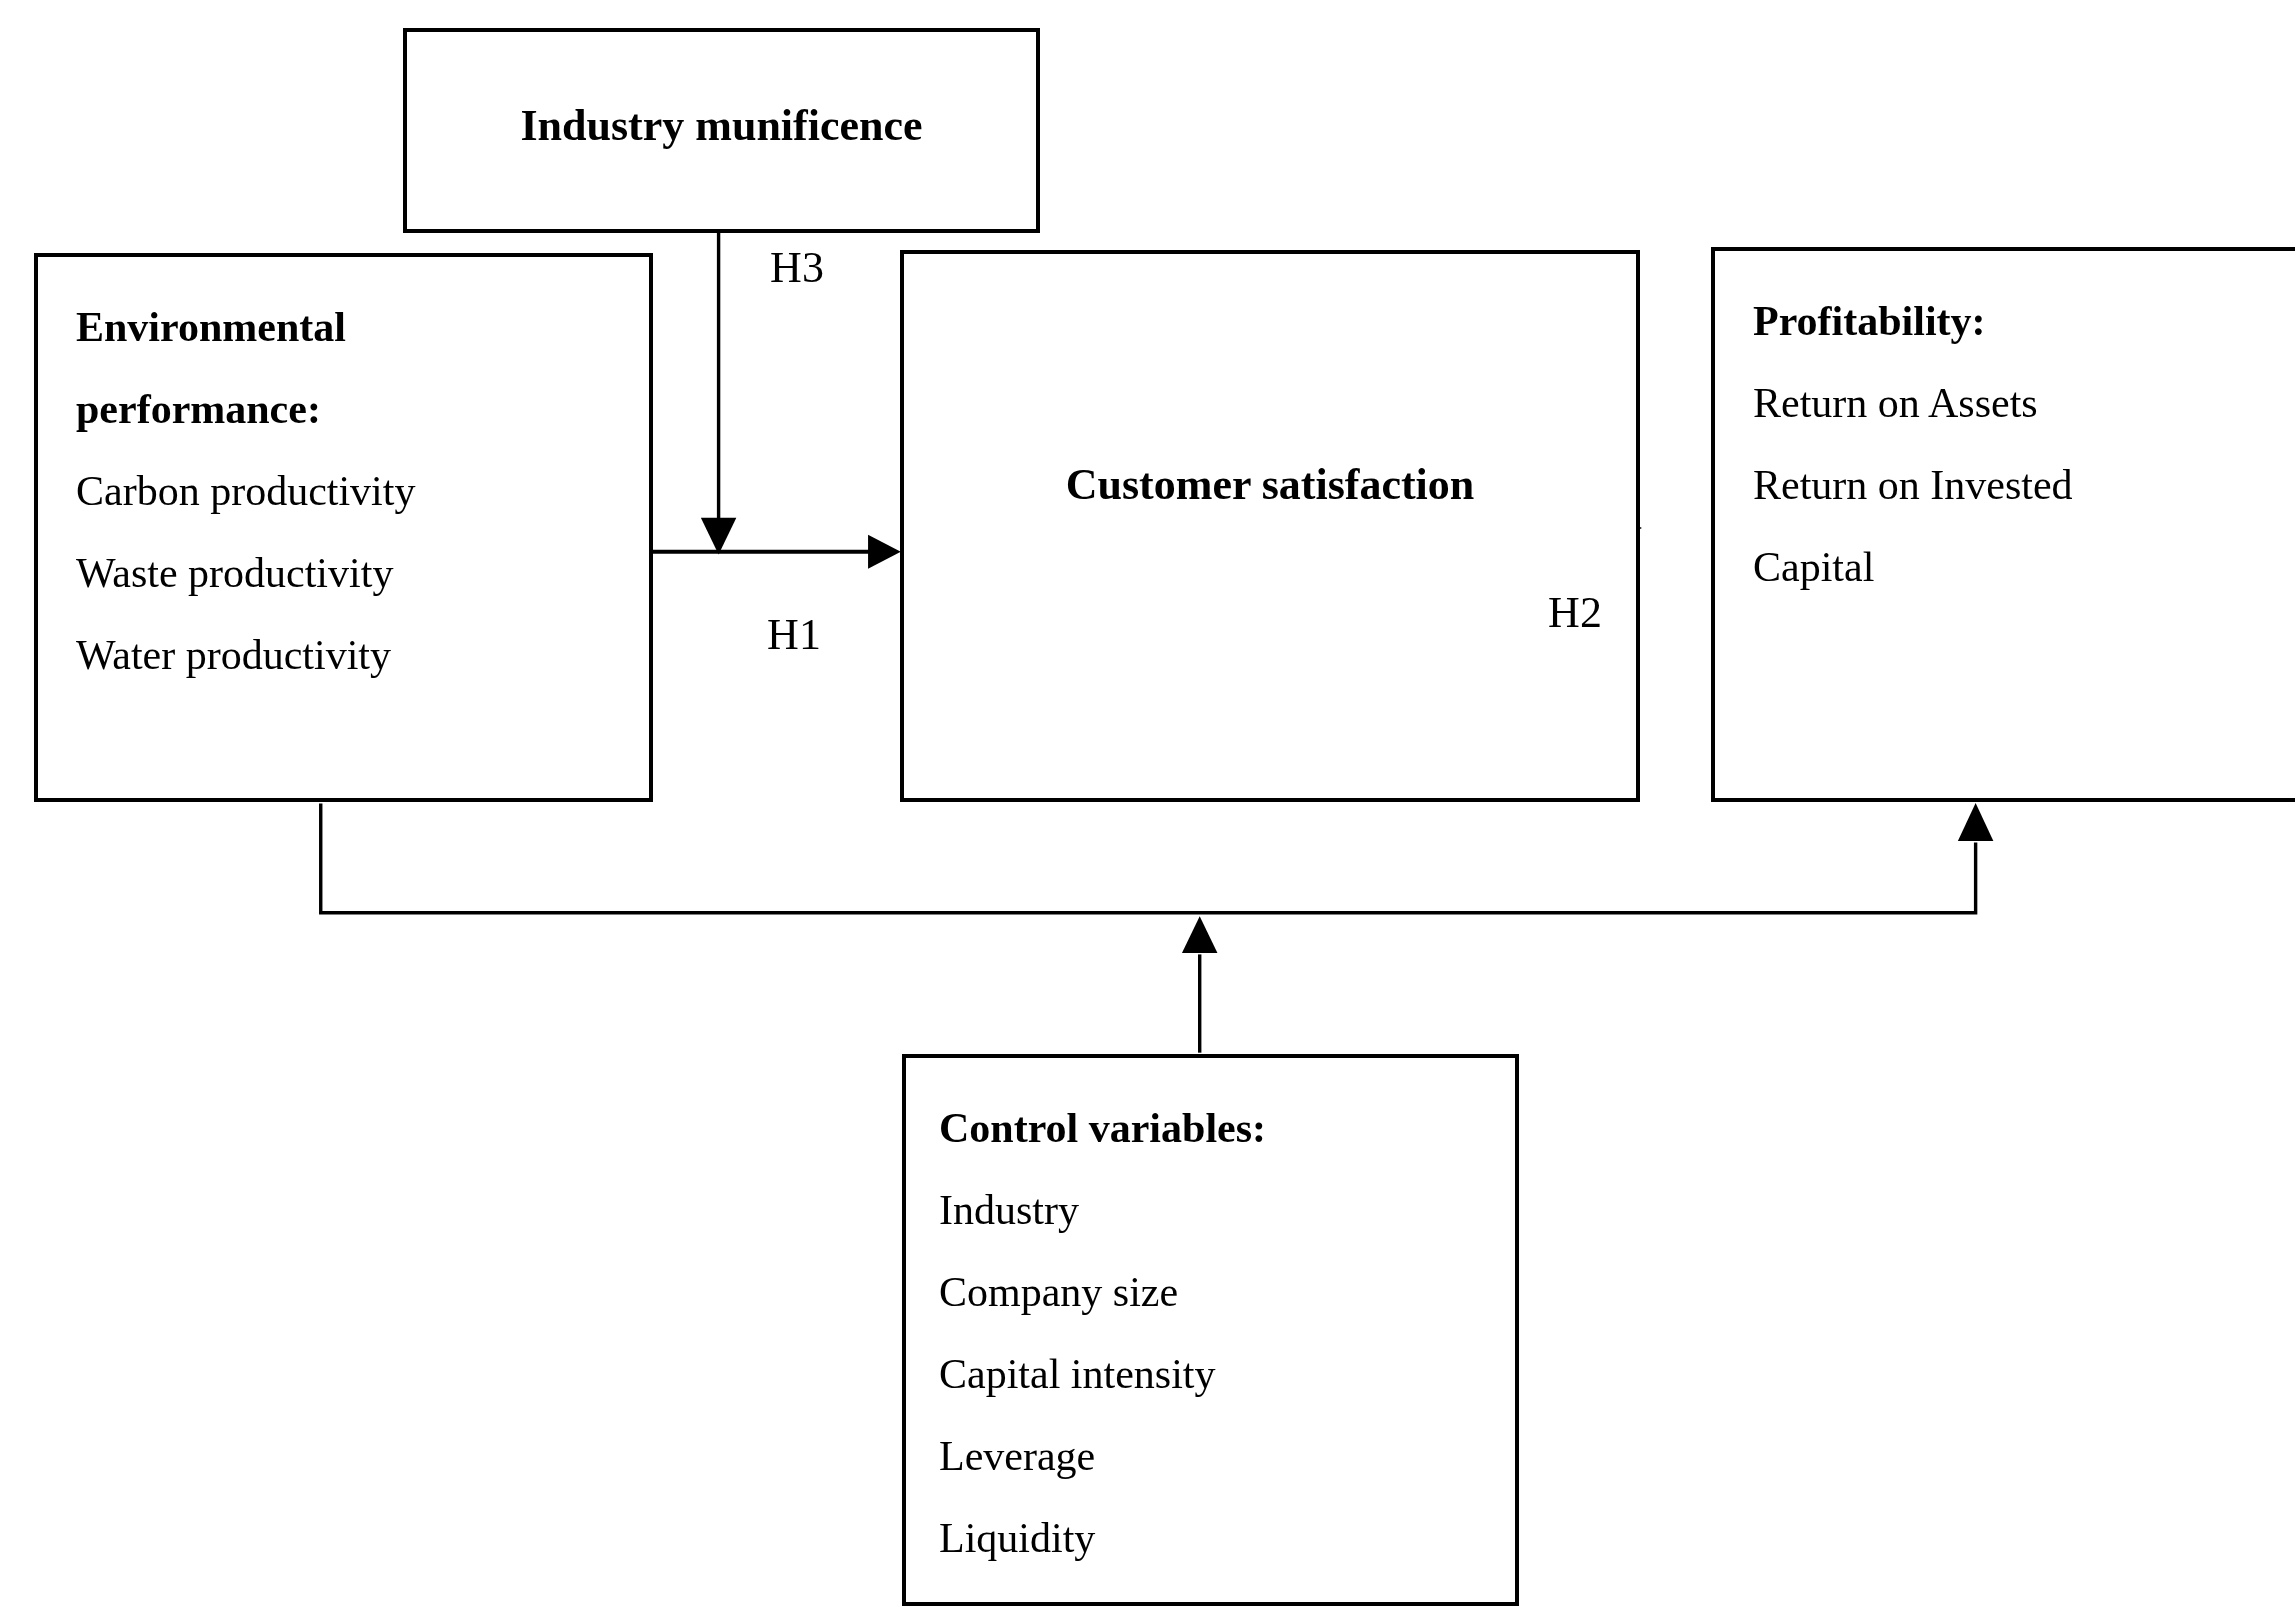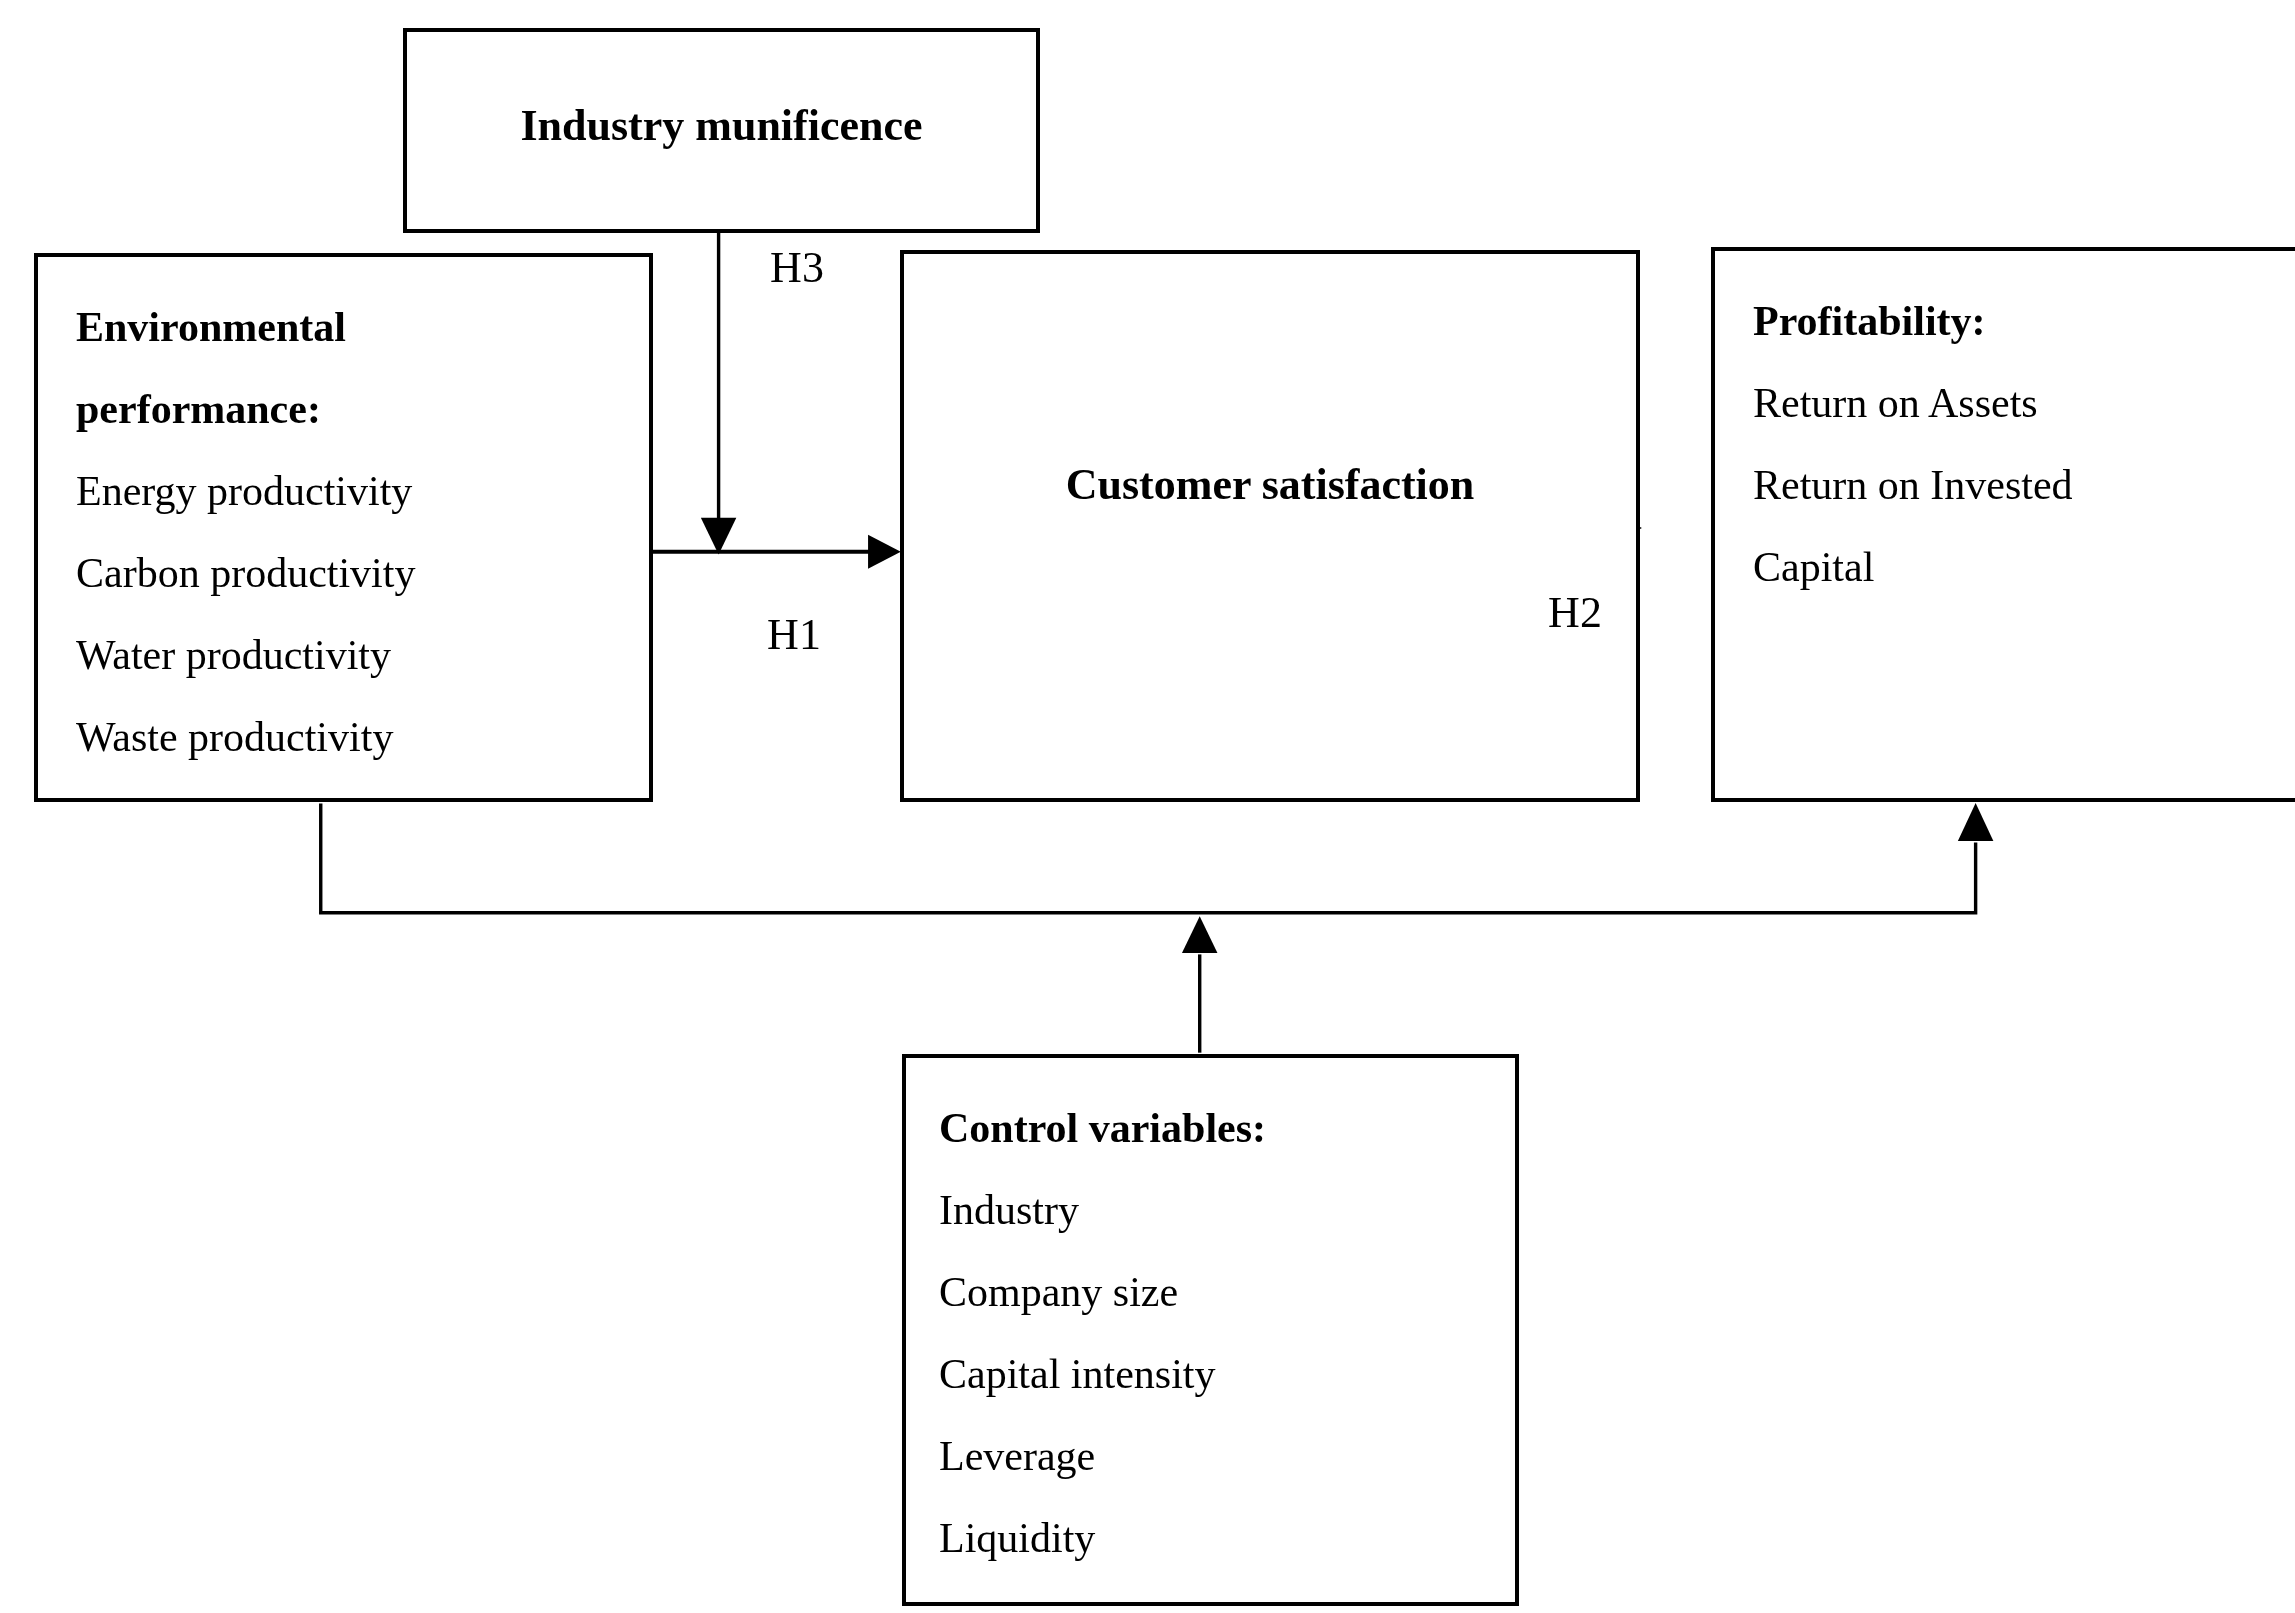--- a/index.html
+++ b/index.html
@@ -89,24 +89,23 @@
     <polygon points="1758,1342 1732,1396 1784,1396" fill="#000000"></polygon>
   </svg>
 
   <div class="box" id="box-industry-munificence">
     <span class="bold textline">Industry munificence</span>
   </div>
 
   <div class="box" id="box-environmental-performance">
     <div class="bold textline">Environmental</div>
     <div class="bold textline">performance:</div>
-    <div class="textline">Energy productivity</div>
     <div class="textline">Carbon productivity</div>
+    <div class="textline">Waste productivity</div>
     <div class="textline">Water productivity</div>
-    <div class="textline">Waste productivity</div>
   </div>
 
   <div class="box" id="box-customer-satisfaction">
     <span class="bold textline">Customer satisfaction</span>
   </div>
 
   <div class="box" id="box-profitability">
     <div class="bold textline">Profitability:</div>
     <div class="textline">Return on Assets</div>
     <div class="textline">Return on Invested</div>

